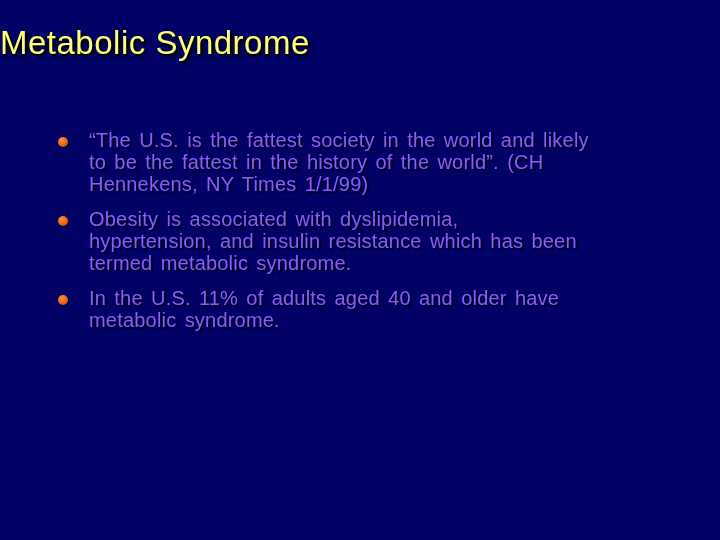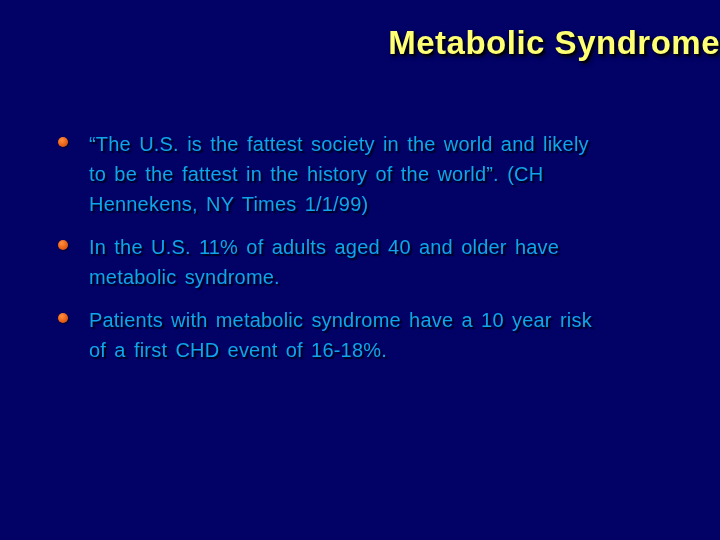--- a/index.html
+++ b/index.html
@@ -12,24 +12,24 @@
     height: 540px;
     background: #010166;
     overflow: hidden;
     font-family: "Liberation Sans", sans-serif;
   }
   .slide-title {
     position: absolute;
     top: 24px;
     left: 0;
     width: 100%;
-    text-align: right;
+    text-align: left;
     color: #FFFF73;
     font-size: 33px;
-    font-weight: bold;
+    font-weight: normal;
     letter-spacing: 0.5px;
     text-shadow: 2px 2px 2px rgba(0,0,0,0.9), 3px 3px 4px rgba(0,0,0,0.55);
   }
   .bullet-list {
     position: absolute;
     top: 129px;
     left: 58px;
     right: 38px;
   }
   .bullet-item {
@@ -41,23 +41,23 @@
     flex: 0 0 auto;
     width: 10px;
     height: 10px;
     margin-top: 8px;
     margin-right: 21px;
     border-radius: 50%;
     background: radial-gradient(circle at 38% 32%, #ff9040 0%, #ef6a1c 45%, #cf4c10 85%);
     box-shadow: 1px 1px 1px rgba(0,0,0,0.6);
   }
   .bullet-text {
-    color: #0ea5e9;
+    color: #8b5cf6;
     font-size: 20px;
-    line-height: 30px;
+    line-height: 22px;
     letter-spacing: 0.2px;
     word-spacing: 2.5px;
     white-space: pre-line;
     text-shadow: 2px 2px 1px rgba(0,0,8,0.8);
   }
 </style>
 </head>
 <body>
 
 <div class="slide">
@@ -66,27 +66,28 @@
 
   <div class="bullet-list">
 
     <div class="bullet-item">
       <span class="bullet-dot"></span>
       <span class="bullet-text">“The U.S. is the fattest society in the world and likely
 to be the fattest in the history of the world”. (CH
 Hennekens, NY Times 1/1/99)</span>
     </div>
 
+    <div class="bullet-item">
+      <span class="bullet-dot"></span>
+      <span class="bullet-text">Obesity is associated with dyslipidemia,
+hypertension, and insulin resistance which has been
+termed metabolic syndrome.</span>
+    </div>
 
     <div class="bullet-item">
       <span class="bullet-dot"></span>
       <span class="bullet-text">In the U.S. 11% of adults aged 40 and older have
 metabolic syndrome.</span>
     </div>
 
-    <div class="bullet-item">
-      <span class="bullet-dot"></span>
-      <span class="bullet-text">Patients with metabolic syndrome have a 10 year risk
-of a first CHD event of 16-18%.</span>
-    </div>
 
   </div>
 </div>
 
 </body></html>

